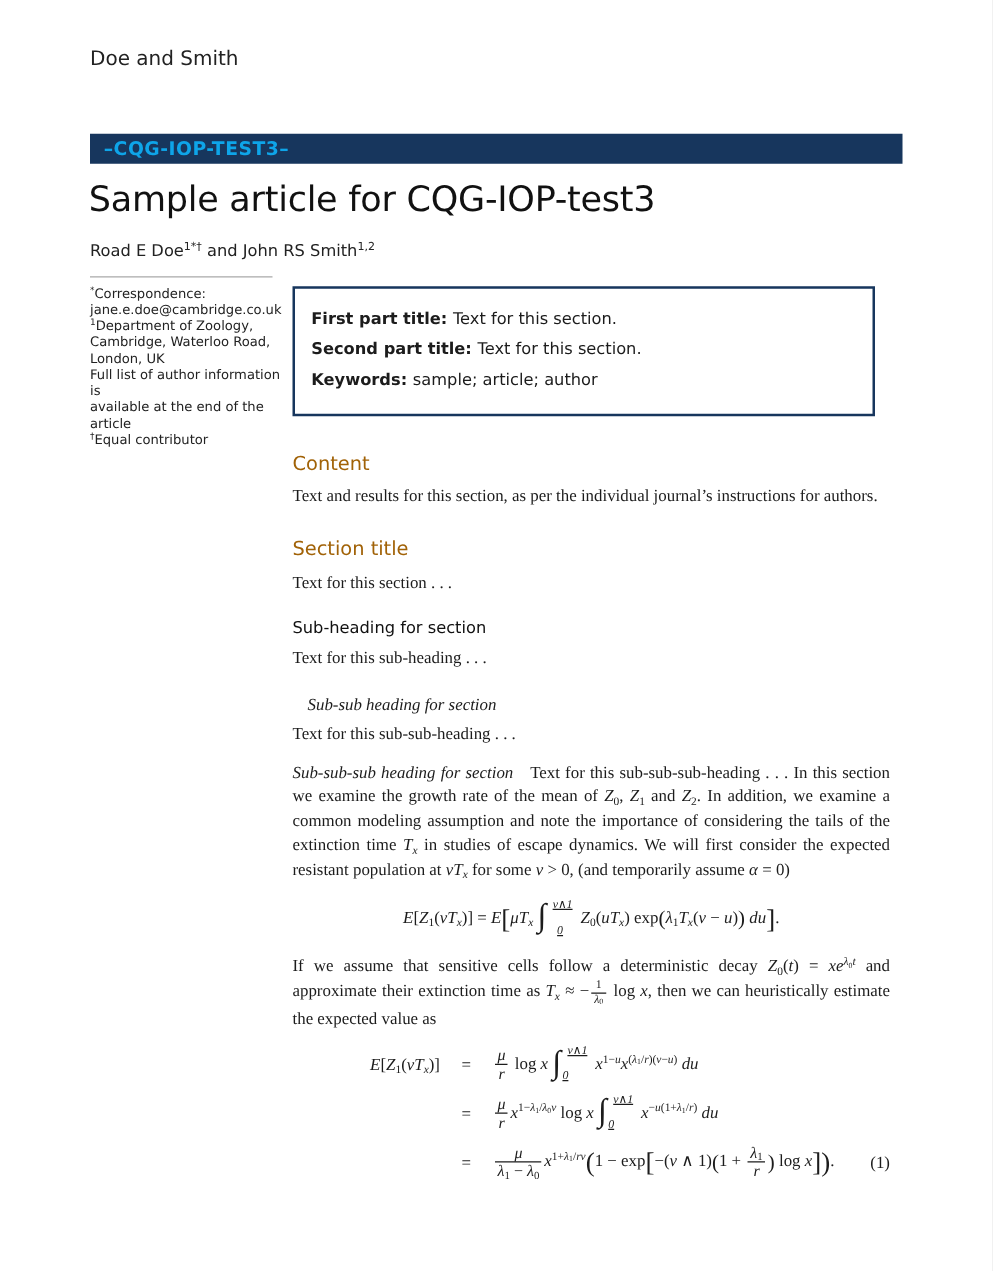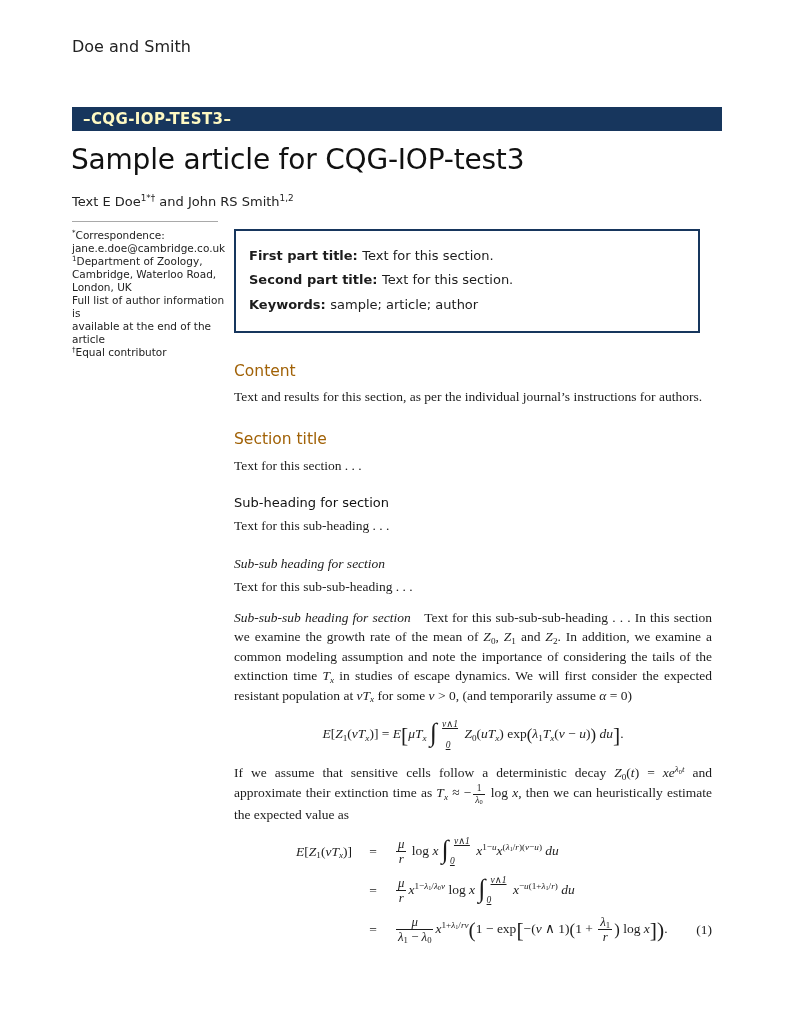--- a/index.html
+++ b/index.html
@@ -23,21 +23,21 @@
   .abstract-box{position:absolute;left:234px;top:229px;width:466px;box-sizing:border-box;
                 border:2px solid #17365d;padding:9px 13px 10px 13px;font-size:13px;line-height:1.25;}
   .abstract-title{font-weight:bold;margin-bottom:9px;}
   .abstract-line{margin:8px 0;}
 
   .main{position:absolute;left:234px;top:360px;width:478px;font-size:13.5px;line-height:1.45;}
   .h-big{font-family:"DejaVu Sans","Liberation Sans",sans-serif;font-size:15.5px;font-weight:normal;
          margin:0 0 5px 0;color:#a16207;}
   .h-sub{font-family:"DejaVu Sans","Liberation Sans",sans-serif;font-size:13px;font-weight:normal;
          margin:19px 0 3px 0;color:#111;}
-  .h-subsub{font-style:italic;font-size:13.5px;margin:19px 0 3px 0;}
+  .h-subsub{font-style:italic;font-size:13.5px;margin:19px 0 3px 12px;}
   .mt{margin-top:21px;}
   p{margin:0;text-align:justify;}
   .para{margin-top:11px;}
 
   
   .b{font-weight:bold;}
   .it{font-style:italic;}
   .sup{font-size:68%;position:relative;top:-0.55em;line-height:0;}
   .sub{font-size:68%;position:relative;top:0.28em;line-height:0;}
   .big{font-size:160%;vertical-align:middle;line-height:0;font-weight:300;}
@@ -62,26 +62,26 @@
   .eq-num{position:absolute;right:0;top:50%;transform:translateY(-50%);}
 </style>
 </head>
 <body>
 
 <div class="page">
 
   <div class="running-head sans">Doe and Smith</div>
 
   <div class="banner sans" style="background: rgb(23, 54, 93);">
-    <span class="banner-text" style="color: #fef9c3;">–CQG-IOP-TEST3–</span>
+    <span class="banner-text" style="color: #0ea5e9;">–CQG-IOP-TEST3–</span>
   </div>
 
   <div class="article-title sans">Sample article for CQG-IOP-test3</div>
 
-  <div class="authors sans"><span>Text E Doe</span><span class="sup">1*†</span><span> and John RS Smith</span><span class="sup">1,2</span></div>
+  <div class="authors sans"><span>Road E Doe</span><span class="sup">1*†</span><span> and John RS Smith</span><span class="sup">1,2</span></div>
 
   <div class="sidebar-rule"></div>
 
   <div class="sidebar sans">
     <div><span class="sup">*</span><span>Correspondence:</span></div>
     <div><span>jane.e.doe@cambridge.co.uk</span></div>
     <div><span class="sup">1</span><span>Department of Zoology,</span></div>
     <div><span>Cambridge, Waterloo Road,</span></div>
     <div><span>London, UK</span></div>
     <div><span>Full list of author information is</span></div>

